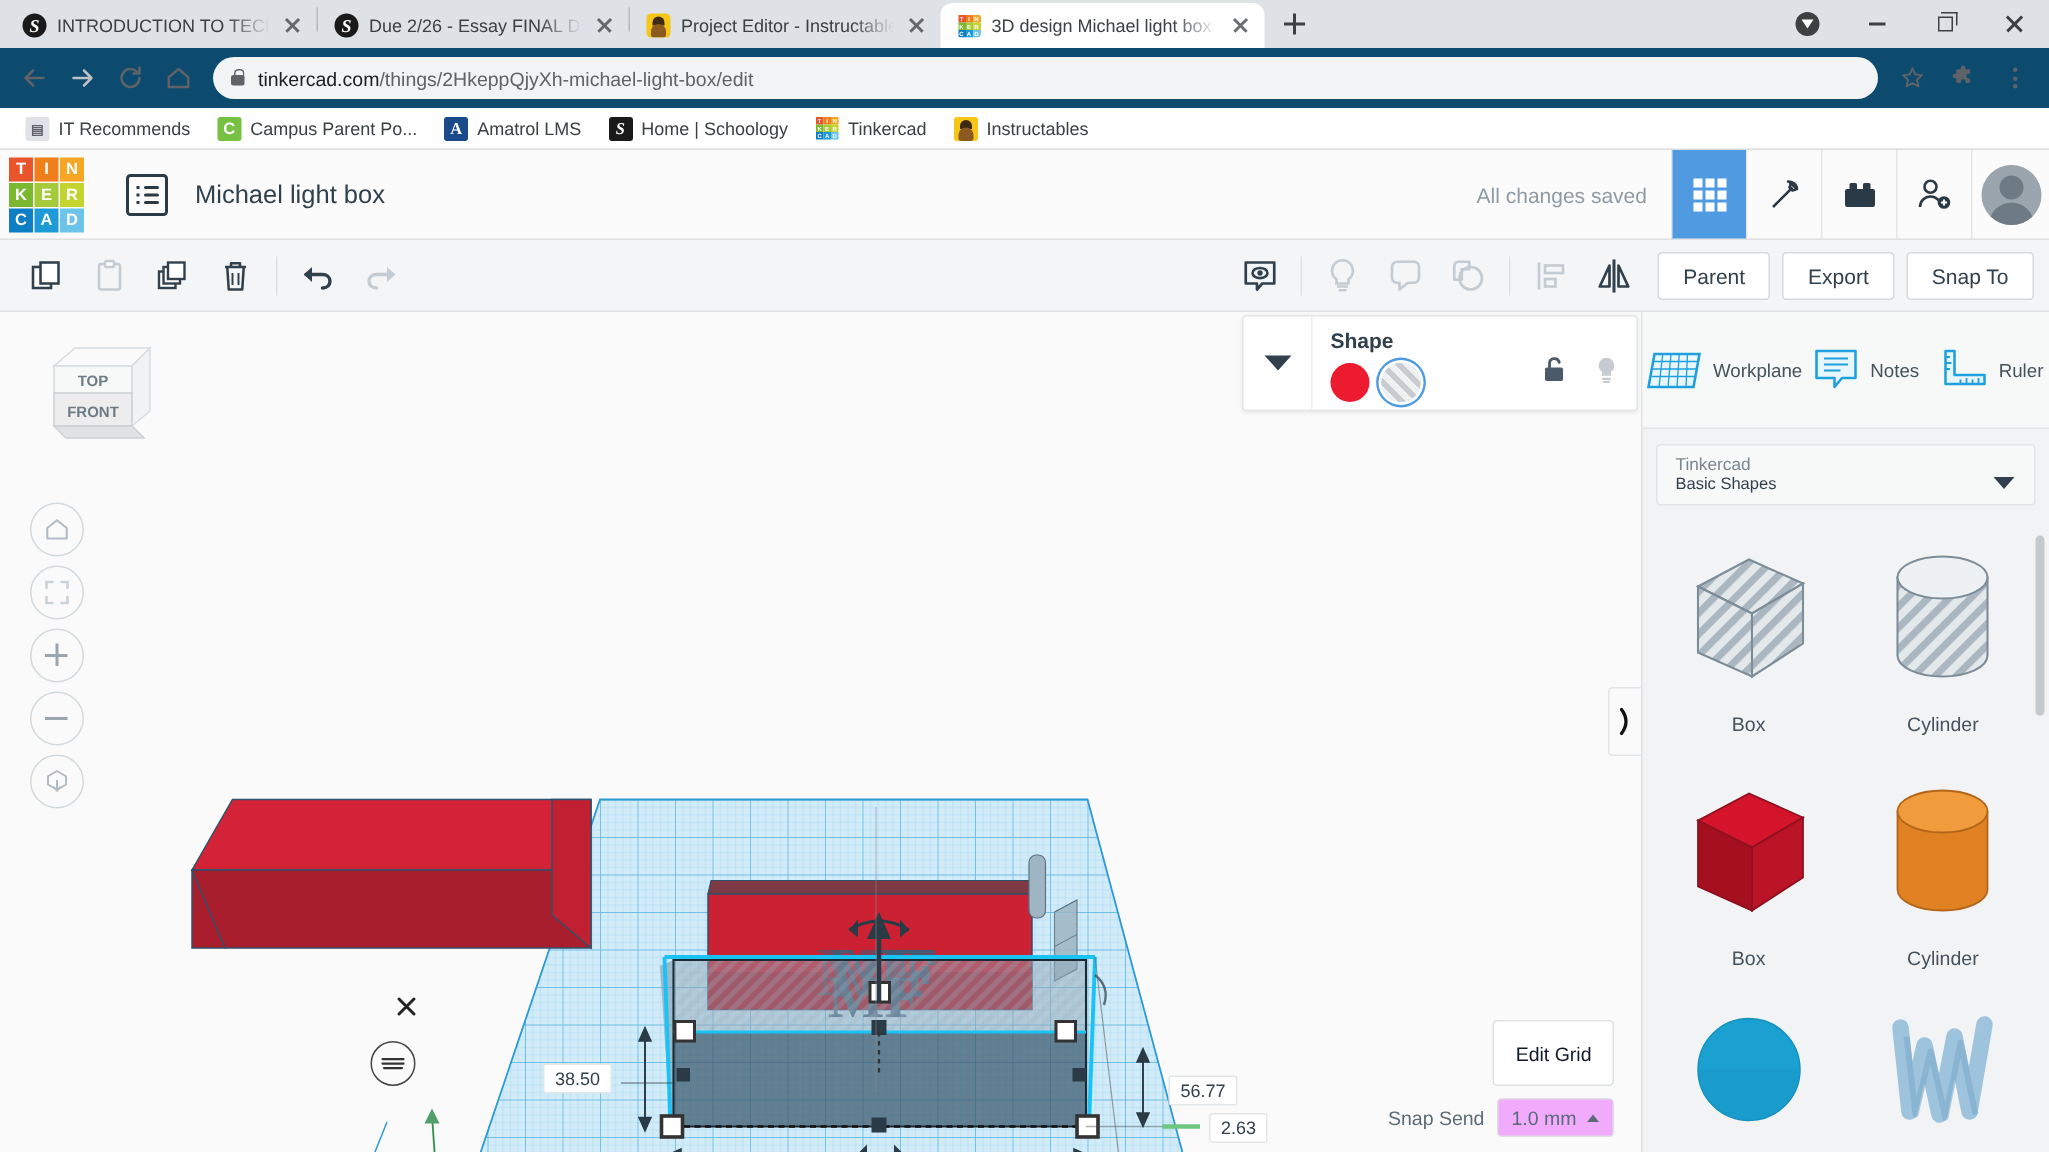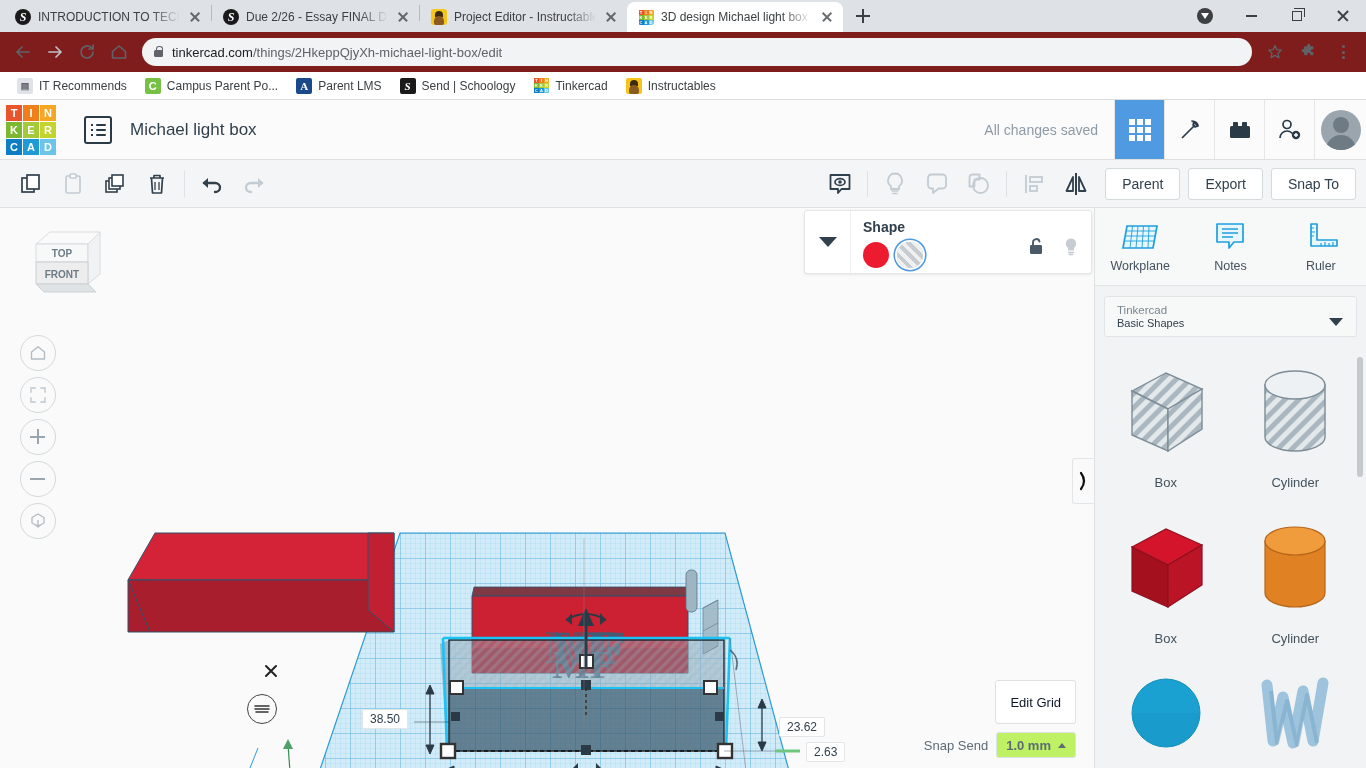--- a/index.html
+++ b/index.html
@@ -102,21 +102,21 @@
   }
   .wc-close { width: 12px; height: 12px; position: relative; }
   .wc-close::before, .wc-close::after {
     content: ""; position: absolute; left: -1px; top: 5px;
     width: 14px; height: 1.6px; background: #3c4043;
   }
   .wc-close::before { transform: rotate(45deg); }
   .wc-close::after { transform: rotate(-45deg); }
 
   .browser-toolbar {
-    height: 40px; background: #7f1d1d; display: flex; align-items: center;
+    height: 40px; background: #0c4a6e; display: flex; align-items: center;
     padding: 0 8px; gap: 2px;
   }
   .nav-btn {
     width: 30px; height: 30px; display: flex; align-items: center;
     justify-content: center; border-radius: 50%; color: #5f6368;
   }
   .omnibox {
     flex: 1; height: 28px; background: #f1f3f4; border-radius: 14px;
     display: flex; align-items: center; padding: 0 12px; gap: 9px;
     margin: 0 6px; font-size: 13px; color: #202124;
@@ -267,40 +267,40 @@
     padding: 0 14px; border: 1px solid #dde1e4; background: #fff;
     border-radius: 3px; font-size: 13px; color: #0f172a;
     display: flex; align-items: center;
   }
   .snapgrid-row {
     position: absolute; right: 18px; bottom: 10px;
     display: flex; align-items: center; gap: 8px;
     font-size: 13px; color: #5d6b77;
   }
   .snapgrid-select {
-    height: 26px; padding: 0 9px; border: 1px solid #dde1e4; background: #bef264;
+    height: 26px; padding: 0 9px; border: 1px solid #dde1e4; background: #f0abfc;
     border-radius: 3px; font-size: 13px; color: #5d6b77;
-    display: flex; align-items: center; gap: 7px; font-weight: bold;
+    display: flex; align-items: center; gap: 7px;
   }
   .caret-up {
     width: 0; height: 0; border-left: 4px solid transparent;
     border-right: 4px solid transparent; border-bottom: 5px solid #5d6b77;
   }
 
   .wp-ctl {
     position: absolute; width: 30px; height: 30px; border-radius: 50%;
     background: #fafafa; border: 1.5px solid #444; display: flex;
     align-items: center; justify-content: center;
   }
   .wp-x { left: 256px; bottom: 82px; border-color: transparent; }
   .wp-lines { left: 247px; bottom: 44px; border-color: #444; }
 
   
   .shape-panel {
-    position: absolute; right: 2px; top: 2px; width: 288px; height: 64px;
+    position: absolute; right: 2px; top: 2px; width: 264px; height: 64px;
     background: #fff; border: 1px solid #e3e6e8; border-radius: 3px;
     display: flex; align-items: stretch; box-shadow: 0 1px 3px rgba(0,0,0,.08);
   }
   .sp-collapse {
     width: 46px; display: flex; align-items: center; justify-content: center;
     border-right: 1px solid #eceef0;
   }
   .caret-down-big {
     width: 0; height: 0; border-left: 9px solid transparent;
     border-right: 9px solid transparent; border-top: 10px solid #31404d;
@@ -331,21 +331,21 @@
   
   .sidebar {
     width: 272px; background: #f2f3f4; border-left: 1px solid #e0e0e0;
     display: flex; flex-direction: column;
   }
   .sb-tools {
     height: 78px; display: flex; background: #f7f8f8;
     border-bottom: 1px solid #e3e5e6;
   }
   .sb-tool {
-    flex: 1; display: flex; flex-direction: column; align-items: center;
+    flex: 1; display: flex; flex-direction: row; align-items: center;
     justify-content: center; gap: 5px; font-size: 12.5px; color: #44525e;
   }
   .sb-dropdown {
     margin: 10px 9px; background: #f7f8f8; border: 1px solid #e2e5e7;
     border-radius: 3px; padding: 7px 12px; position: relative;
   }
   .sb-dd-label { font-size: 11.5px; color: #7a868f; }
   .sb-dd-value { font-size: 11px; color: #31404d; margin-top: 1px; }
   .sb-dd-caret {
     position: absolute; right: 13px; top: 21px; width: 0; height: 0;
@@ -474,25 +474,25 @@
   <div class="bm">
     <span class="bm-ico bm-it">▤</span>
     <span>IT Recommends</span>
   </div>
   <div class="bm">
     <span class="bm-ico bm-campus">C</span>
     <span>Campus Parent Po...</span>
   </div>
   <div class="bm">
     <span class="bm-ico bm-amatrol">A</span>
-    <span>Parent LMS</span>
+    <span>Amatrol LMS</span>
   </div>
   <div class="bm">
     <span class="bm-ico fav-schoology">S</span>
-    <span>Send | Schoology</span>
+    <span>Home | Schoology</span>
   </div>
   <div class="bm">
     <span class="bm-ico">
       <span class="fav-tinker">
         <span style="background:#e8552d">T</span>
           <span style="background:#ef7f1a">I</span>
           <span style="background:#f5a623">N</span>
         <span style="background:#7cb82f">K</span>
           <span style="background:#a4c939">E</span>
           <span style="background:#c3d42e">R</span>
@@ -833,21 +833,21 @@
           </svg>
       </div>
       <div class="wp-ctl wp-lines">
         <svg width="20" height="14" viewBox="0 0 20 14">
             <path d="M3 4h14M3 7h14M4 10h12" stroke="#333" stroke-width="1.5" stroke-linecap="round"></path>
           </svg>
       </div>
 
       <div class="dim-label" style="left:362px;top:501px;">38.50</div>
 
-      <div class="dim-label" style="left:779px;top:509px;">23.62</div>
+      <div class="dim-label" style="left:779px;top:509px;">56.77</div>
       <div class="dim-label" style="left:806px;top:534px;">2.63</div>
 
       <div class="shape-panel">
         <div class="sp-collapse">
           <span class="caret-down-big"></span>
         </div>
         <div class="sp-main">
           <div class="sp-title">Shape</div>
           <div class="sp-swatches">
             <span class="sw sw-solid"></span>

